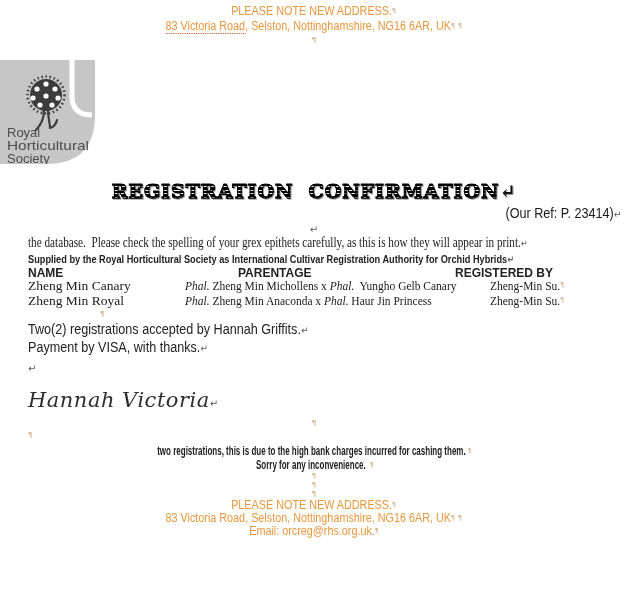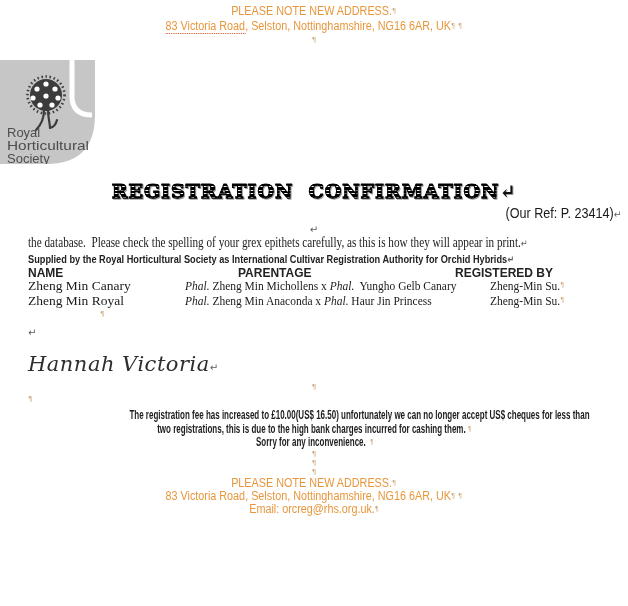--- a/index.html
+++ b/index.html
@@ -130,28 +130,31 @@
       <span class="c3"><span class="sqz85"><span>Zheng-Min Su.</span><span class="pm">¶</span></span></span>
     </div>
     <div class="trow">
       <span class="c1">Zheng Min Royal</span>
       <span class="c2 sqz85"><span class="it">Phal.</span><span> Zheng Min Anaconda x </span><span class="it">Phal.</span><span> Haur Jin Princess</span></span>
       <span class="c3"><span class="sqz85"><span>Zheng-Min Su.</span><span class="pm">¶</span></span></span>
     </div>
   </div>
   <div class="mark-left-row"><span class="pm">¶</span></div>
 
+  <div class="accepted">
+    <div><span class="sqz90"><span>Two(2) registrations accepted by Hannah Griffits.</span><span class="ret">↵</span></span></div>
+    <div><span class="sqz90"><span>Payment by VISA, with thanks.</span><span class="ret">↵</span></span></div>
+  </div>
   <div class="blank-ret"><span class="ret">↵</span></div>
 
   <div class="signature"><span>Hannah Victoria</span><span class="ret">↵</span></div>
   <div class="mark-center2"><span class="pm">¶</span></div>
   <div class="mark-left2"><span class="pm">¶</span></div>
 
   <div class="fee">
-    <div><span class="sqzc64">The registration fee has increased to £10.00(US$ 16.50) unfortunately we can no longer accept US$ cheques for less than</span></div>
     <div><span class="sqzc64"><span>two registrations, this is due to the high bank charges incurred for cashing them. </span><span class="pm">¶</span></span></div>
     <div><span class="sqzc64"><span>Sorry for any inconvenience.  </span><span class="pm">¶</span></span></div>
   </div>
   <div class="mini-mark-row"><span class="pm">¶</span></div>
   <div class="mini-mark-row"><span class="pm">¶</span></div>
   <div class="mini-mark-row"><span class="pm">¶</span></div>
 
   <div class="notice footer-notice">
     <div><span class="sqzc90"><span>PLEASE NOTE NEW ADDRESS.</span><span class="pm">¶</span></span></div>
     <div><span class="sqzc90"><span>83 Victoria Road, Selston, Nottinghamshire, NG16 6AR, UK</span><span class="pm">¶</span> <span class="pm">¶</span></span></div>

